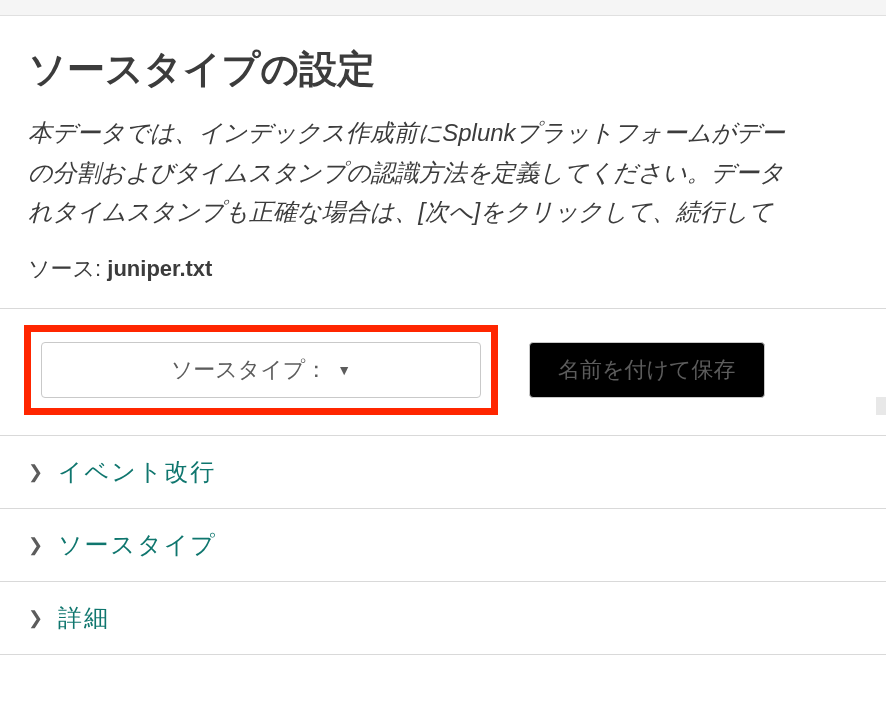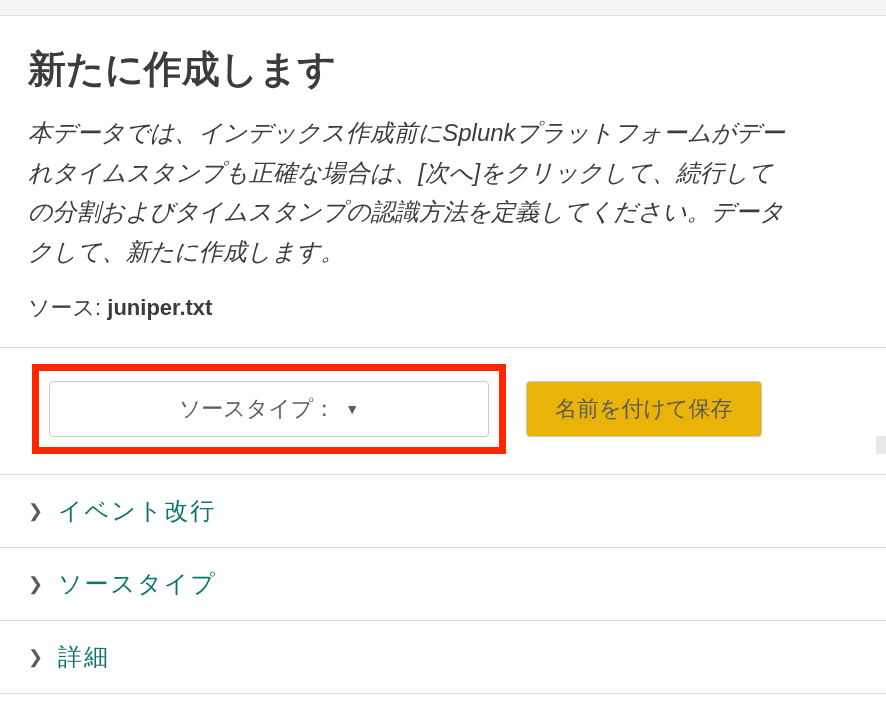--- a/index.html
+++ b/index.html
@@ -44,22 +44,22 @@
     .source-label {
       font-size: 22px;
       color: #3c3c3c;
       margin-bottom: 24px;
     }
     .source-label .bold {
       font-weight: 700;
     }
     .controls-row {
       display: flex;
-      gap: 20px;
-      padding: 16px 28px 20px 32px;
+      gap: 31px;
+      padding: 16px 28px 20px 24px;
       border-top: 1px solid #d9d9d9;
       align-items: center;
       position: relative;
     }
     .highlight-box {
       border: 7px solid #ff2600;
       padding: 10px 10px;
       display: inline-block;
     }
     .dropdown-button {
@@ -74,21 +74,21 @@
       color: #5c5c5c;
       cursor: pointer;
       min-width: 440px;
       justify-content: center;
     }
     .dropdown-button .caret {
       font-size: 14px;
       color: #5c5c5c;
     }
     .save-button {
-      background: #eab308;
+      background: #000000;
       border: 1px solid #c9c9c9;
       border-radius: 4px;
       padding: 12px 28px;
       font-size: 22px;
       color: #5c5c5c;
       cursor: pointer;
     }
     .scroll-hint {
       position: absolute;
       right: 0;
@@ -118,27 +118,26 @@
       color: #0f766e;
       letter-spacing: 2px;
     }
   </style>
 </head>
 <body>
 
 <div class="top-bar"></div>
 
 <div class="content-area">
-  <h1 class="page-title">新たに作成します</h1>
+  <h1 class="page-title">ソースタイプの設定</h1>
 
   <div class="description">
     <span class="line">本データでは、インデックス作成前にSplunkプラットフォームがデー</span>
+    <span class="line">の分割およびタイムスタンプの認識方法を定義してください。データ</span>
     <span class="line">れタイムスタンプも正確な場合は、[次へ]をクリックして、続行して</span>
-    <span class="line">の分割およびタイムスタンプの認識方法を定義してください。データ</span>
-    <span class="line">クして、新たに作成します。</span>
   </div>
 
   <div class="source-label">
     <span>ソース:</span>
     <span class="bold">juniper.txt</span>
   </div>
 </div>
 
 <div class="controls-row">
   <div class="highlight-box">

